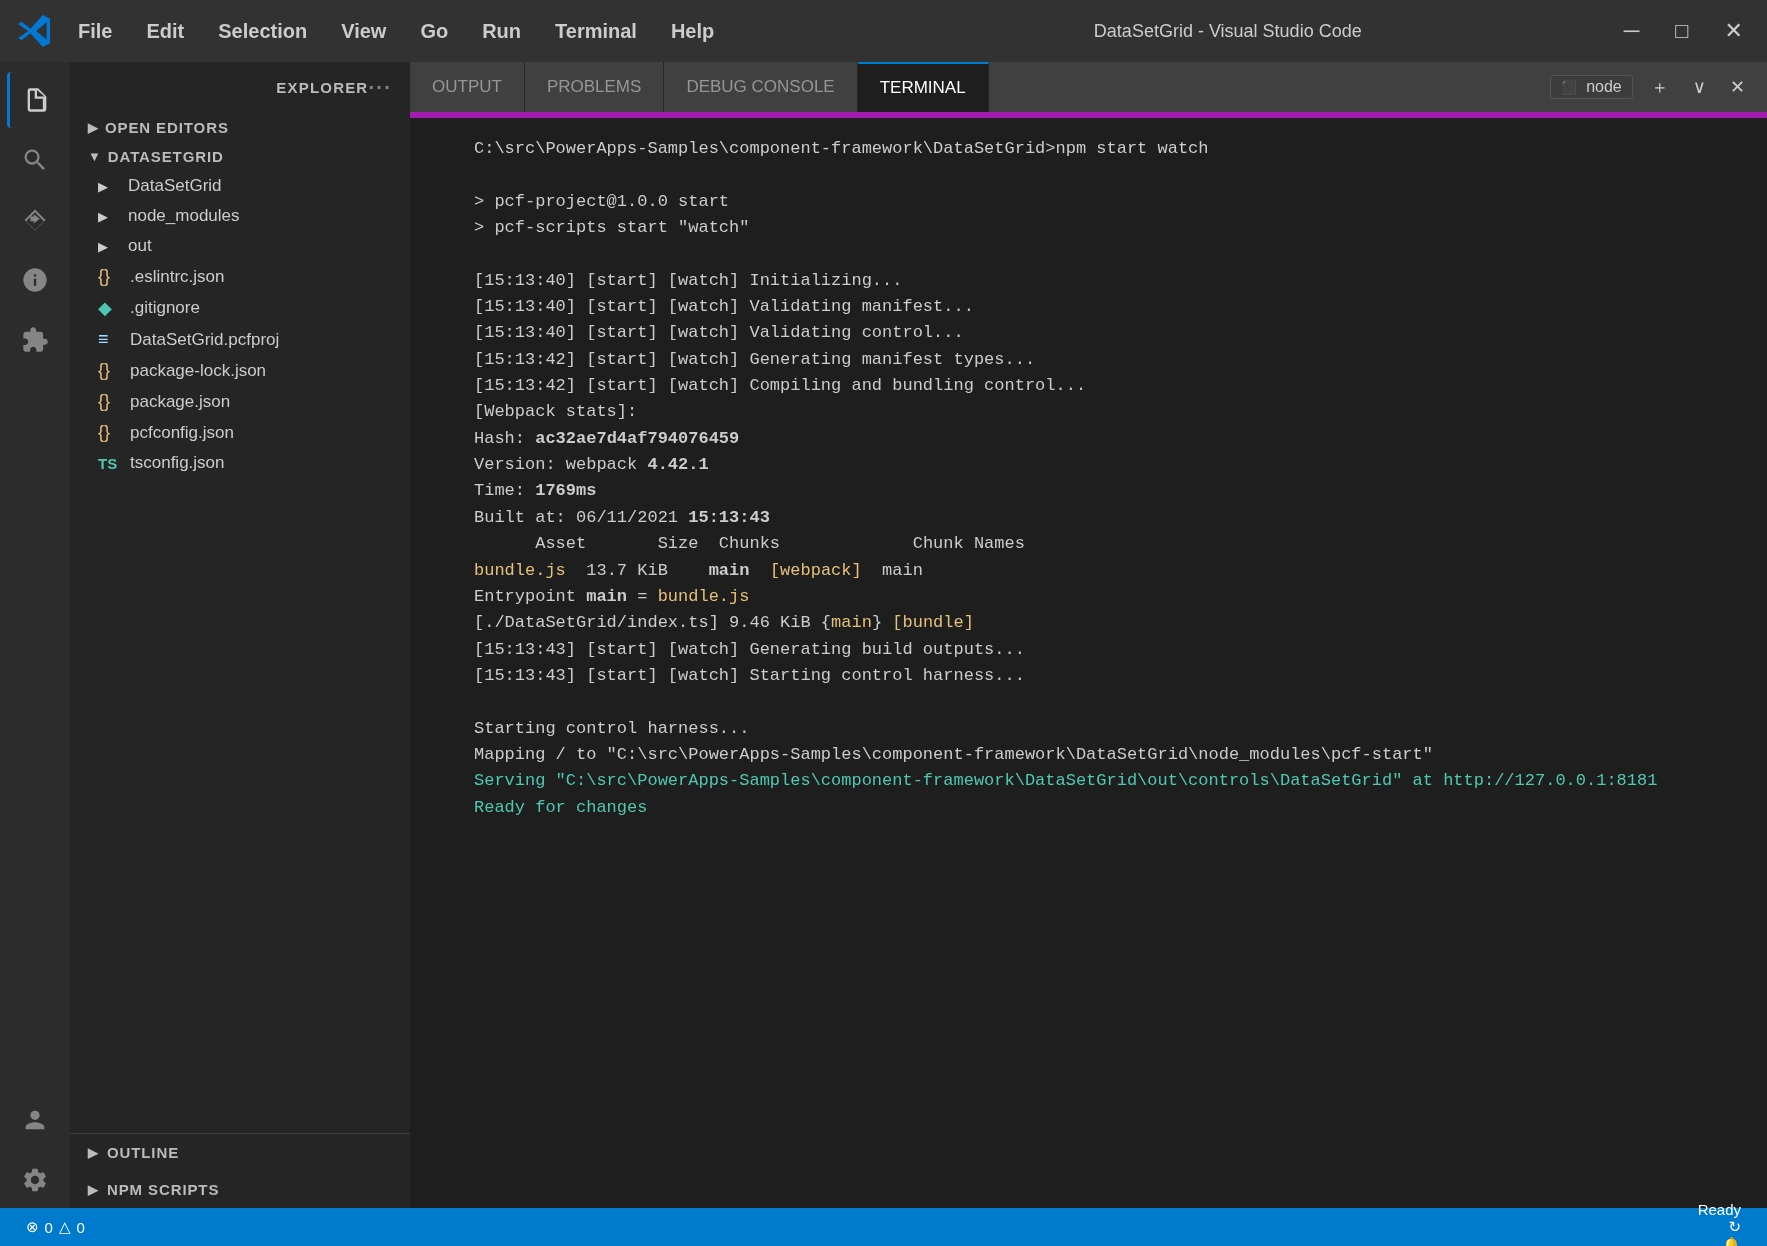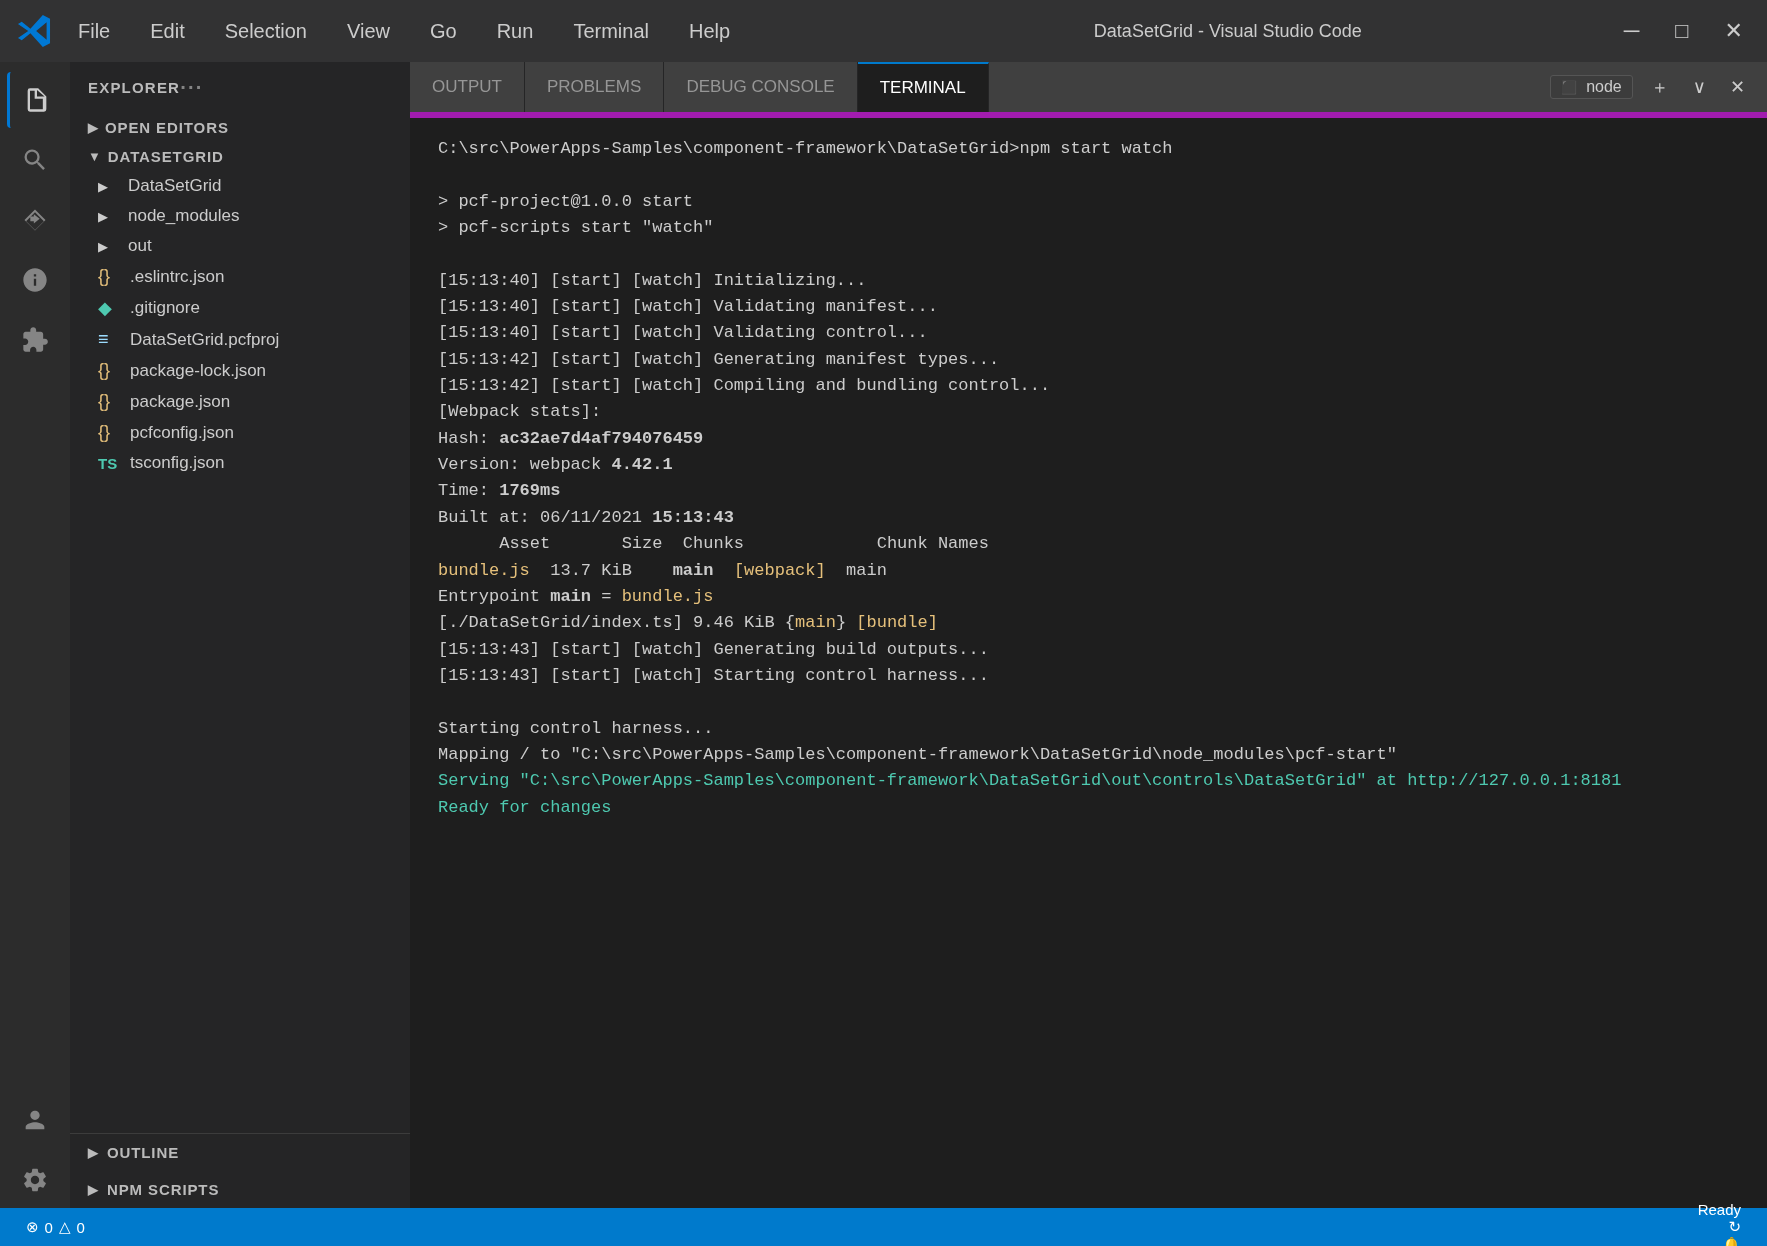--- a/index.html
+++ b/index.html
@@ -22,22 +22,23 @@
       padding: 0 16px;
       flex-shrink: 0;
     }
     .titlebar-logo {
       width: 36px;
       height: 36px;
       margin-right: 12px;
     }
     .titlebar-menu {
       display: flex;
-      gap: 12px;
+      gap: 6px;
       flex: 1;
+      font-weight: bold;
     }
     .titlebar-menu-item {
       color: #cccccc;
       font-size: 20px;
       padding: 6px 14px;
       border-radius: 4px;
       cursor: pointer;
     }
     .titlebar-title {
       color: #cccccc;
@@ -98,21 +99,21 @@
       width: 340px;
       background: #252526;
       display: flex;
       flex-direction: column;
       flex-shrink: 0;
       overflow: hidden;
     }
     .sidebar-header {
       display: flex;
       align-items: center;
-      justify-content: flex-start;
+      justify-content: flex-end;
       padding: 14px 18px;
       color: #bbbbbb;
       font-size: 15px;
       font-weight: 600;
       letter-spacing: 0.08em;
       text-transform: uppercase;
     }
     .sidebar-dots {
       font-size: 20px;
       cursor: pointer;
@@ -244,21 +245,21 @@
     .terminal-content {
       flex: 1;
       background: #1e1e1e;
       padding: 18px 28px;
       font-family: 'Consolas', 'Courier New', monospace;
       font-size: 17px;
       line-height: 1.55;
       color: #cccccc;
       overflow-y: auto;
     }
-    .terminal-line { white-space: pre-wrap; word-break: break-all; }
+    .terminal-line { white-space: pre-wrap; word-break: break-all; margin-left: 36px; }
     .t-bold { font-weight: bold; }
     .t-yellow { color: #e5c07b; }
     .t-green { color: #4ec9b0; }
 
     
     .status-bar {
       height: 38px;
       background: #007acc;
       display: flex;
       align-items: center;

